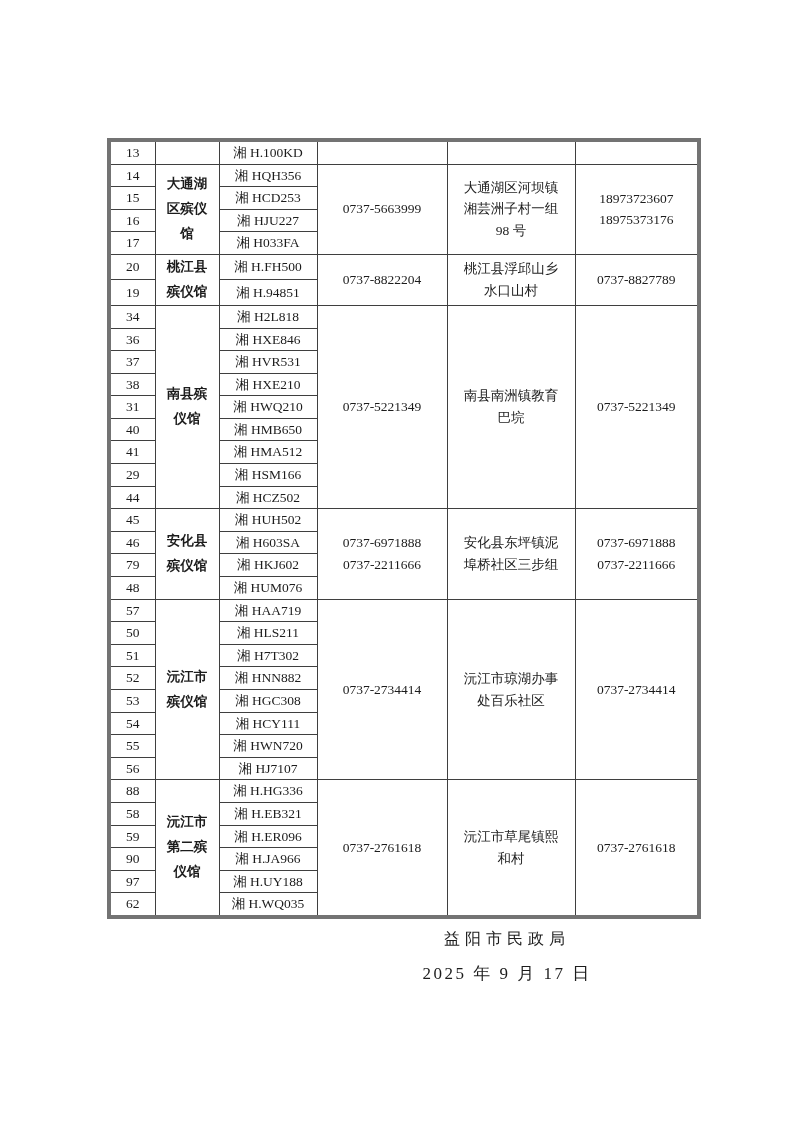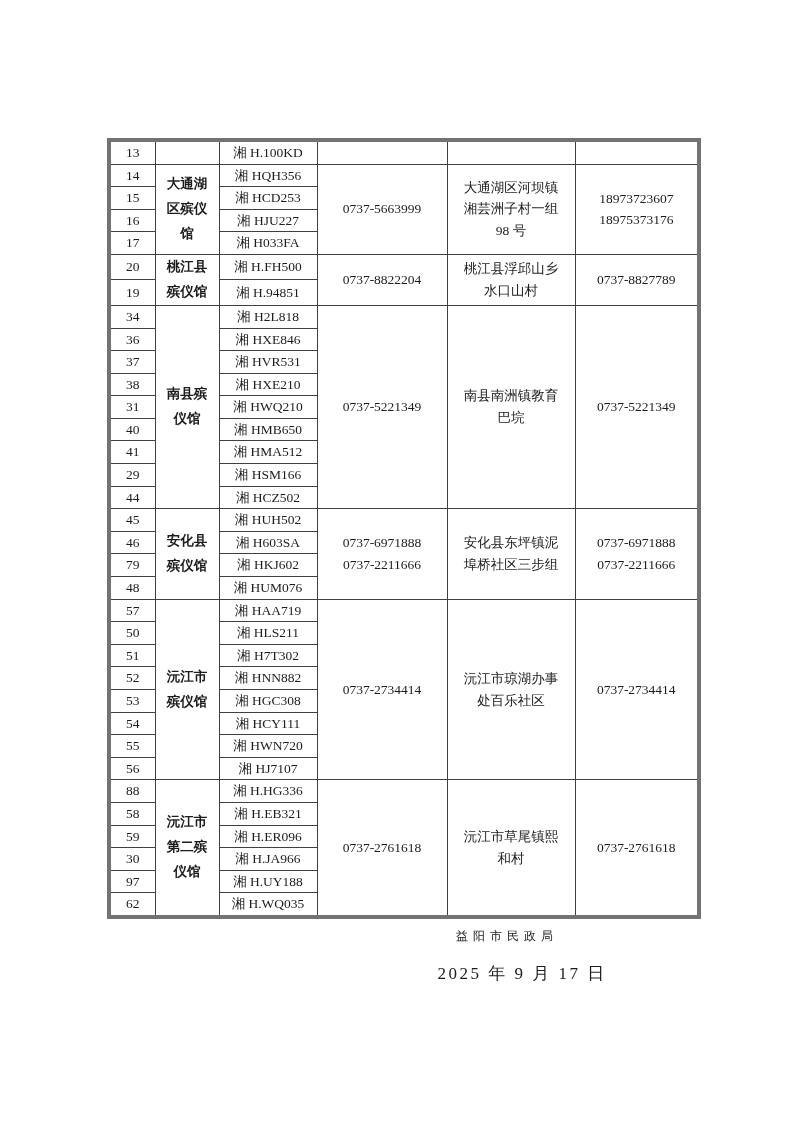--- a/index.html
+++ b/index.html
@@ -45,28 +45,28 @@
   }
   table.vehicle-table td[rowspan] {
     white-space: normal;
   }
   .issuer {
     position: absolute;
     top: 929px;
     left: 347px;
     width: 320px;
     text-align: center;
-    font-size: 12px;
+    font-size: 16px;
     letter-spacing: 5px;
     line-height: 1.2;
   }
   .issue-date {
     position: absolute;
     top: 964px;
-    left: 362px;
+    left: 347px;
     width: 320px;
     text-align: center;
     font-size: 17px;
     letter-spacing: 2.5px;
     line-height: 1.2;
   }
 </style>
 </head>
 <body>
 
@@ -228,21 +228,21 @@
         </tr>
         <tr>
           <td>58</td>
           <td>湘 H.EB321</td>
         </tr>
         <tr>
           <td>59</td>
           <td>湘 H.ER096</td>
         </tr>
         <tr>
-          <td>30</td>
+          <td>90</td>
           <td>湘 H.JA966</td>
         </tr>
         <tr>
           <td>97</td>
           <td>湘 H.UY188</td>
         </tr>
         <tr>
           <td>62</td>
           <td>湘 H.WQ035</td>
         </tr>

